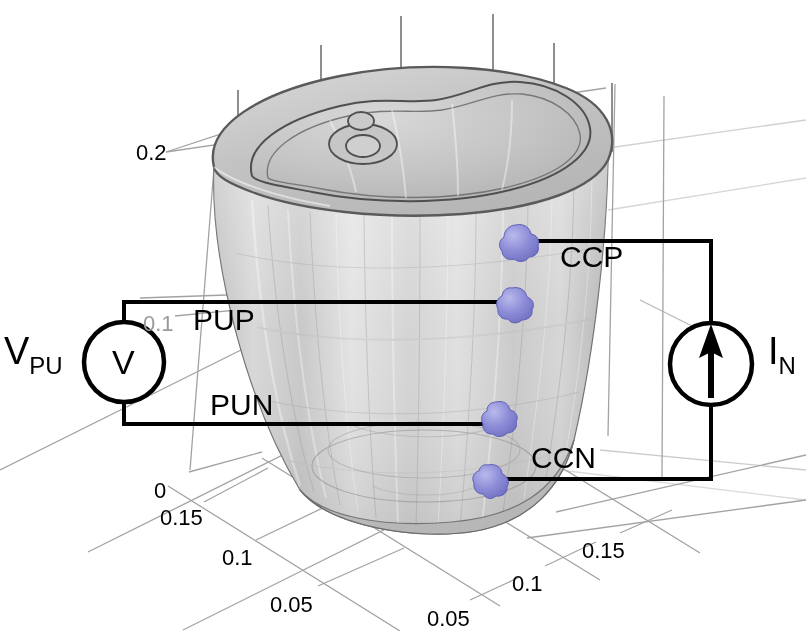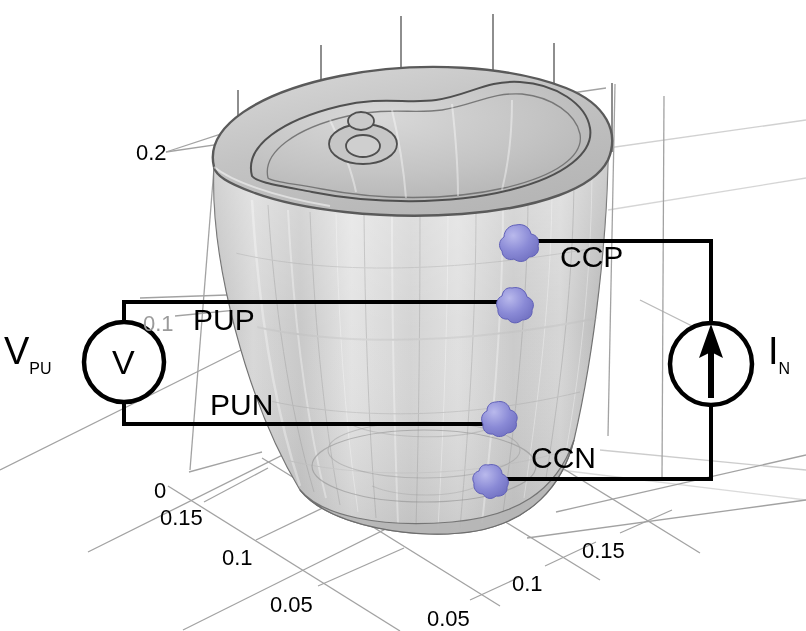--- a/index.html
+++ b/index.html
@@ -12,21 +12,21 @@
               font-family:"Liberation Sans",sans-serif;white-space:nowrap;}
   .tick-label.faded{color:#9a9a9a;}
 
   .elabel{position:absolute;color:#000;font-size:30px;font-weight:400;
           font-family:"Liberation Sans",sans-serif;white-space:nowrap;
           letter-spacing:0px;}
 
   .srclabel{position:absolute;color:#000;font-family:"Liberation Sans",sans-serif;
             white-space:nowrap;}
   .srclabel .big{font-size:38px;line-height:38px;}
-  .srclabel .sub{font-size:16px;line-height:25px;vertical-align:-10px;}
+  .srclabel .sub{font-size:24px;line-height:25px;vertical-align:-10px;}
 
   .meter-glyph{position:absolute;font-size:34px;color:#000;
                font-family:"Liberation Sans",sans-serif;}
 </style>
 </head>
 <body>
 
 <div id="stage">
 
   <svg width="806" height="631" viewBox="0 0 806 631">

